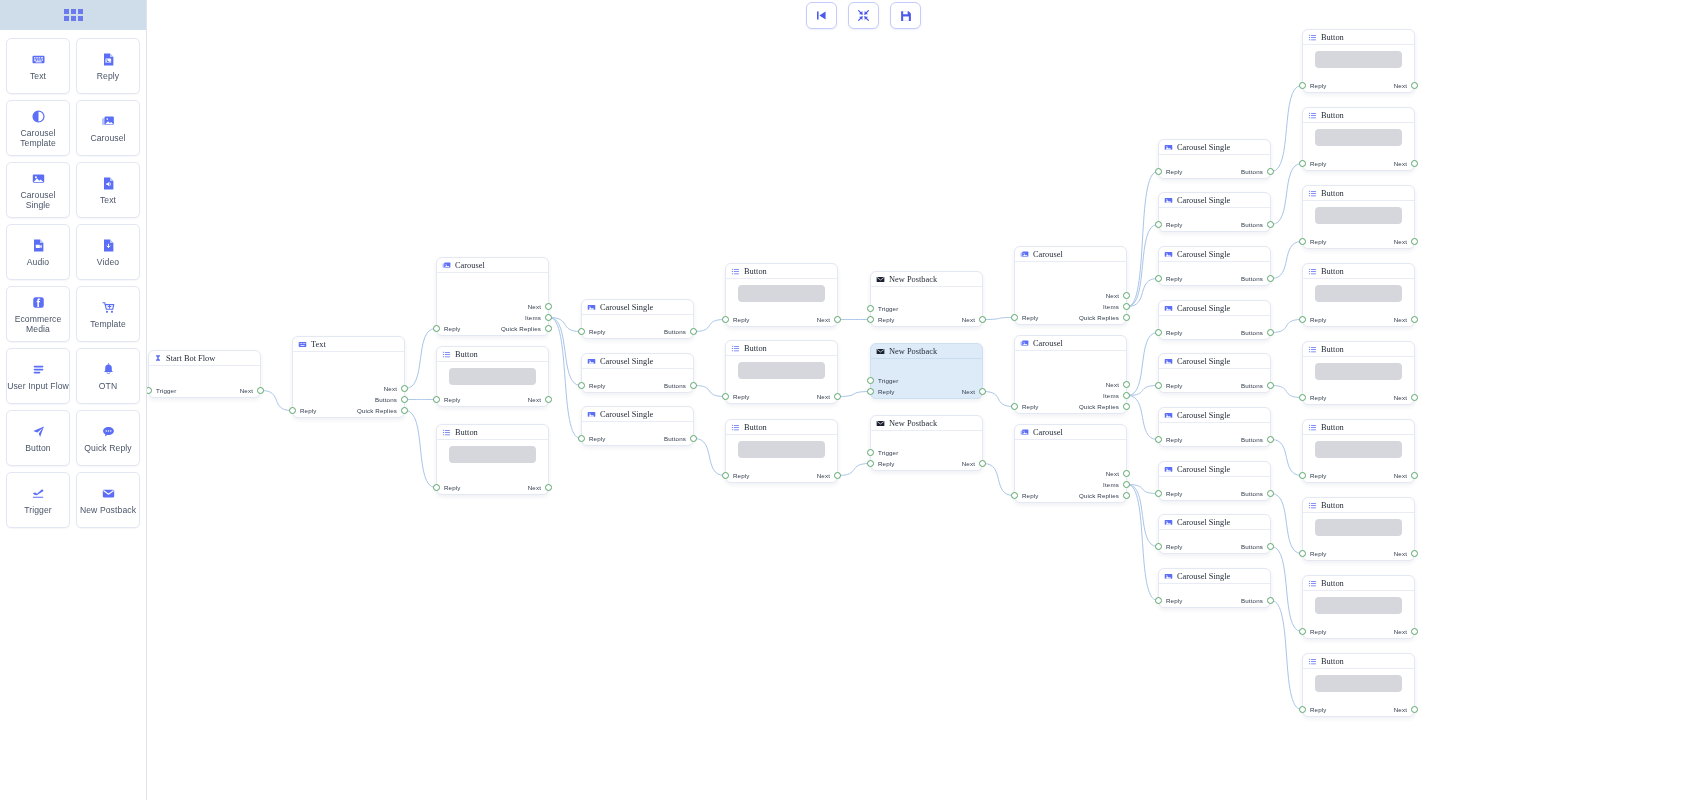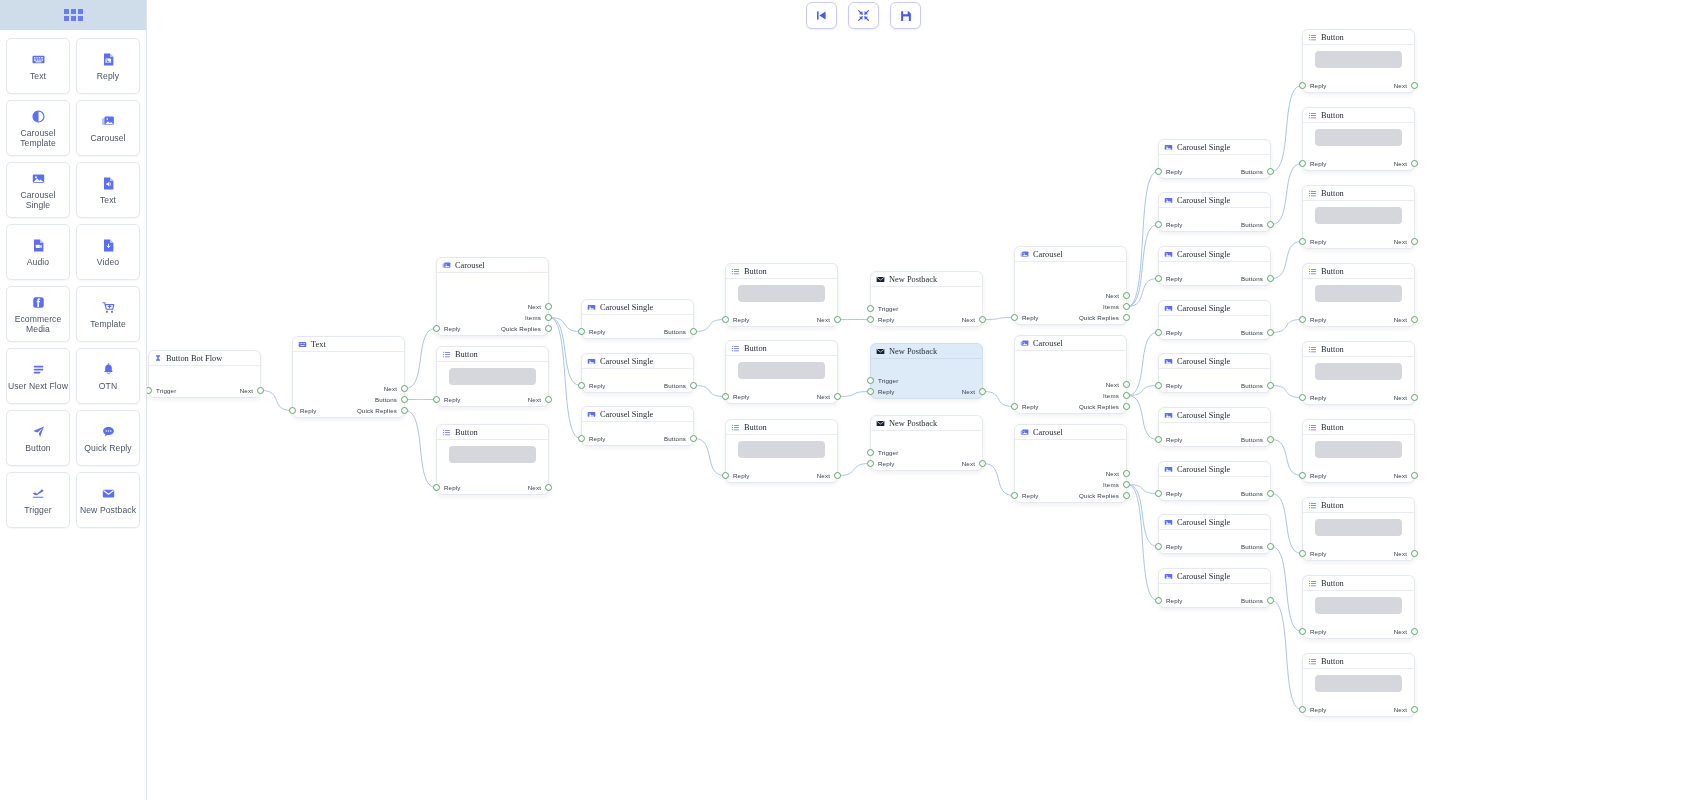--- a/index.html
+++ b/index.html
@@ -269,21 +269,21 @@
         <div class="palette-item">
           <span class="p-ico">
             <svg width="15" height="15" viewBox="0 0 20 20" fill="none">
               <g fill="#5b6ef5">
                 <rect x="3.5" y="5" width="13" height="2.2" rx="1.1"></rect>
     <rect x="3.5" y="9" width="13" height="2.2" rx="1.1"></rect>
     <rect x="3.5" y="13" width="9" height="2.2" rx="1.1"></rect>
               </g>
             </svg>
           </span>
-          <span class="p-lbl">User Next Flow</span>
+          <span class="p-lbl">User Input Flow</span>
         </div>
         <div class="palette-item">
           <span class="p-ico">
             <svg width="15" height="15" viewBox="0 0 20 20" fill="none">
               <path d="M10 3.2 C7.2 3.2 5.6 5 5.6 7.6 V11.2 L4.2 13.4 H15.8 L14.4 11.2 V7.6 C14.4 5 12.8 3.2 10 3.2 Z" fill="#5b6ef5"></path>
     <rect x="9.1" y="1.8" width="1.8" height="1.9" rx="0.9" fill="#5b6ef5"></rect>
     <path d="M8 14.6 Q10 16.6 12 14.6" stroke="#5b6ef5" stroke-width="1.2" fill="none" stroke-linecap="round"></path>
             </svg>
           </span>
           <span class="p-lbl">OTN</span>
@@ -404,21 +404,21 @@
         <path d="M 1124.5 600.5 C 1146.5 600.5, 1132.5 709.5, 1154.5 709.5" fill="none" stroke="#a9c5e8" stroke-width="1"></path>
       </svg>
     <div id="nodes">
         <div class="node" style="left: 1px; top: 350px; width: 113px; height: 48px;">
           <div class="node-head">
             <span class="n-ico">
               <svg width="8" height="8" viewBox="0 0 20 20" fill="none">
                 <path d="M5 3 H15 V5.2 L10.8 10 L15 14.8 V17 H5 V14.8 L9.2 10 L5 5.2 Z" fill="#5b6ef5"></path>
               </svg>
             </span>
-            <span>Button Bot Flow</span>
+            <span>Start Bot Flow</span>
           </div>
           <div class="node-body" style="height: 32px;">
             <div class="port-row in" style="top: 20px;">
               <span class="port"></span>
               <span class="port-lbl">Trigger</span>
             </div>
             <div class="port-row out" style="top: 20px;">
               <span class="port"></span>
               <span class="port-lbl">Next</span>
             </div>

